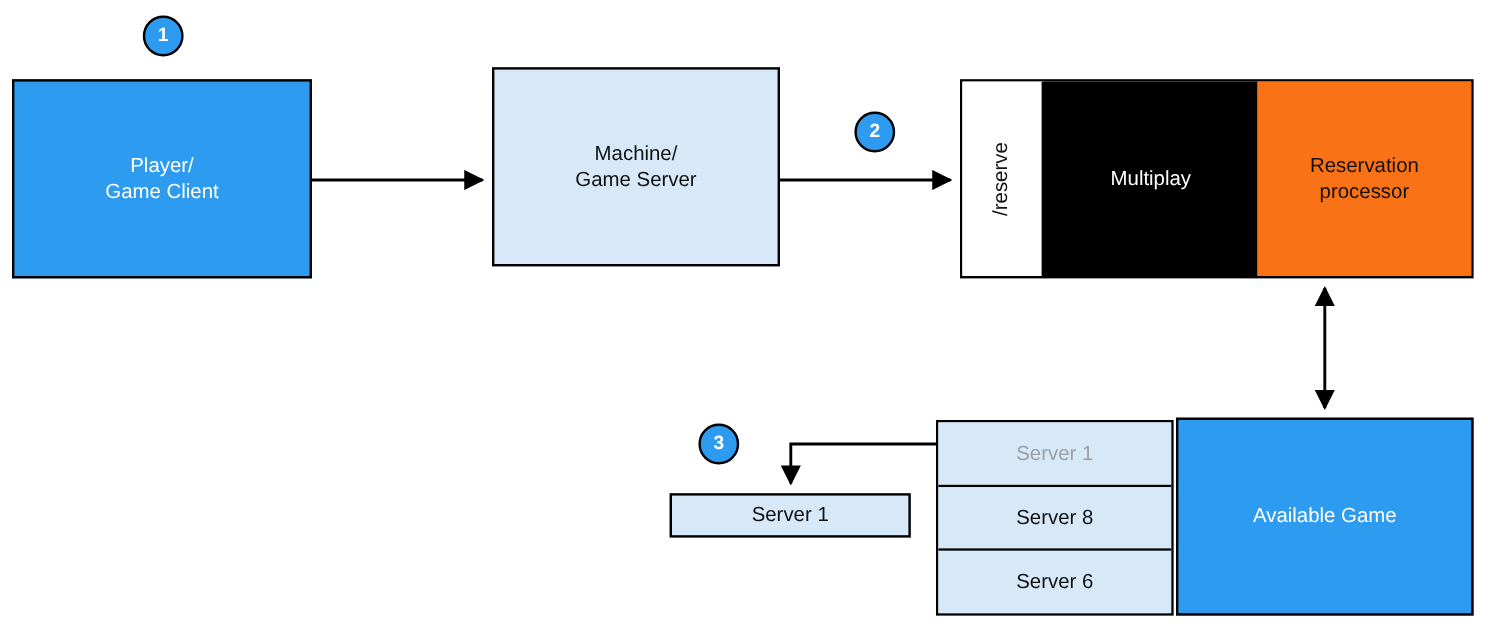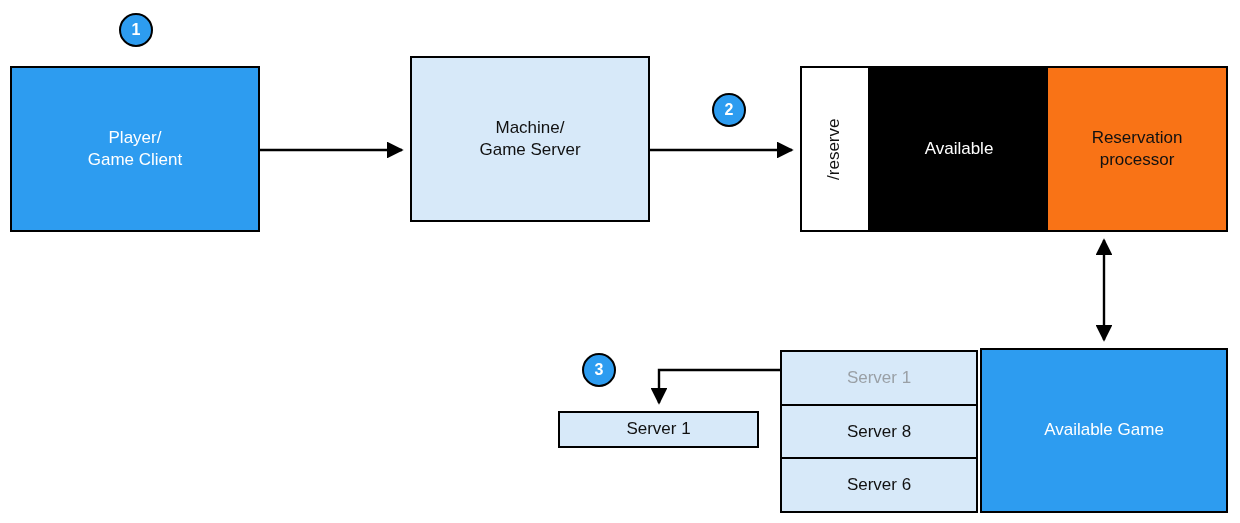--- a/index.html
+++ b/index.html
@@ -138,21 +138,21 @@
   <div class="node fill-blue" style="left:10px;top:66px;width:250px;height:166px;">Player/
 Game Client</div>
 
   <div class="node fill-lightblue" style="left:410px;top:56px;width:240px;height:166px;">Machine/
 Game Server</div>
 
   <div id="multiplay-group">
     <div class="seg" id="seg-reserve">
       <span class="vtext">/reserve</span>
     </div>
-    <div class="seg" id="seg-multiplay">Available</div>
+    <div class="seg" id="seg-multiplay">Multiplay</div>
     <div class="seg" id="seg-resproc">Reservation
 processor</div>
   </div>
 
   <div class="node fill-lightblue" style="left:558px;top:411px;width:201px;height:37px;">Server 1</div>
 
   <div id="server-list">
     <div class="srow dimmed">Server 1</div>
     <div class="srow">Server 8</div>
     <div class="srow">Server 6</div>

